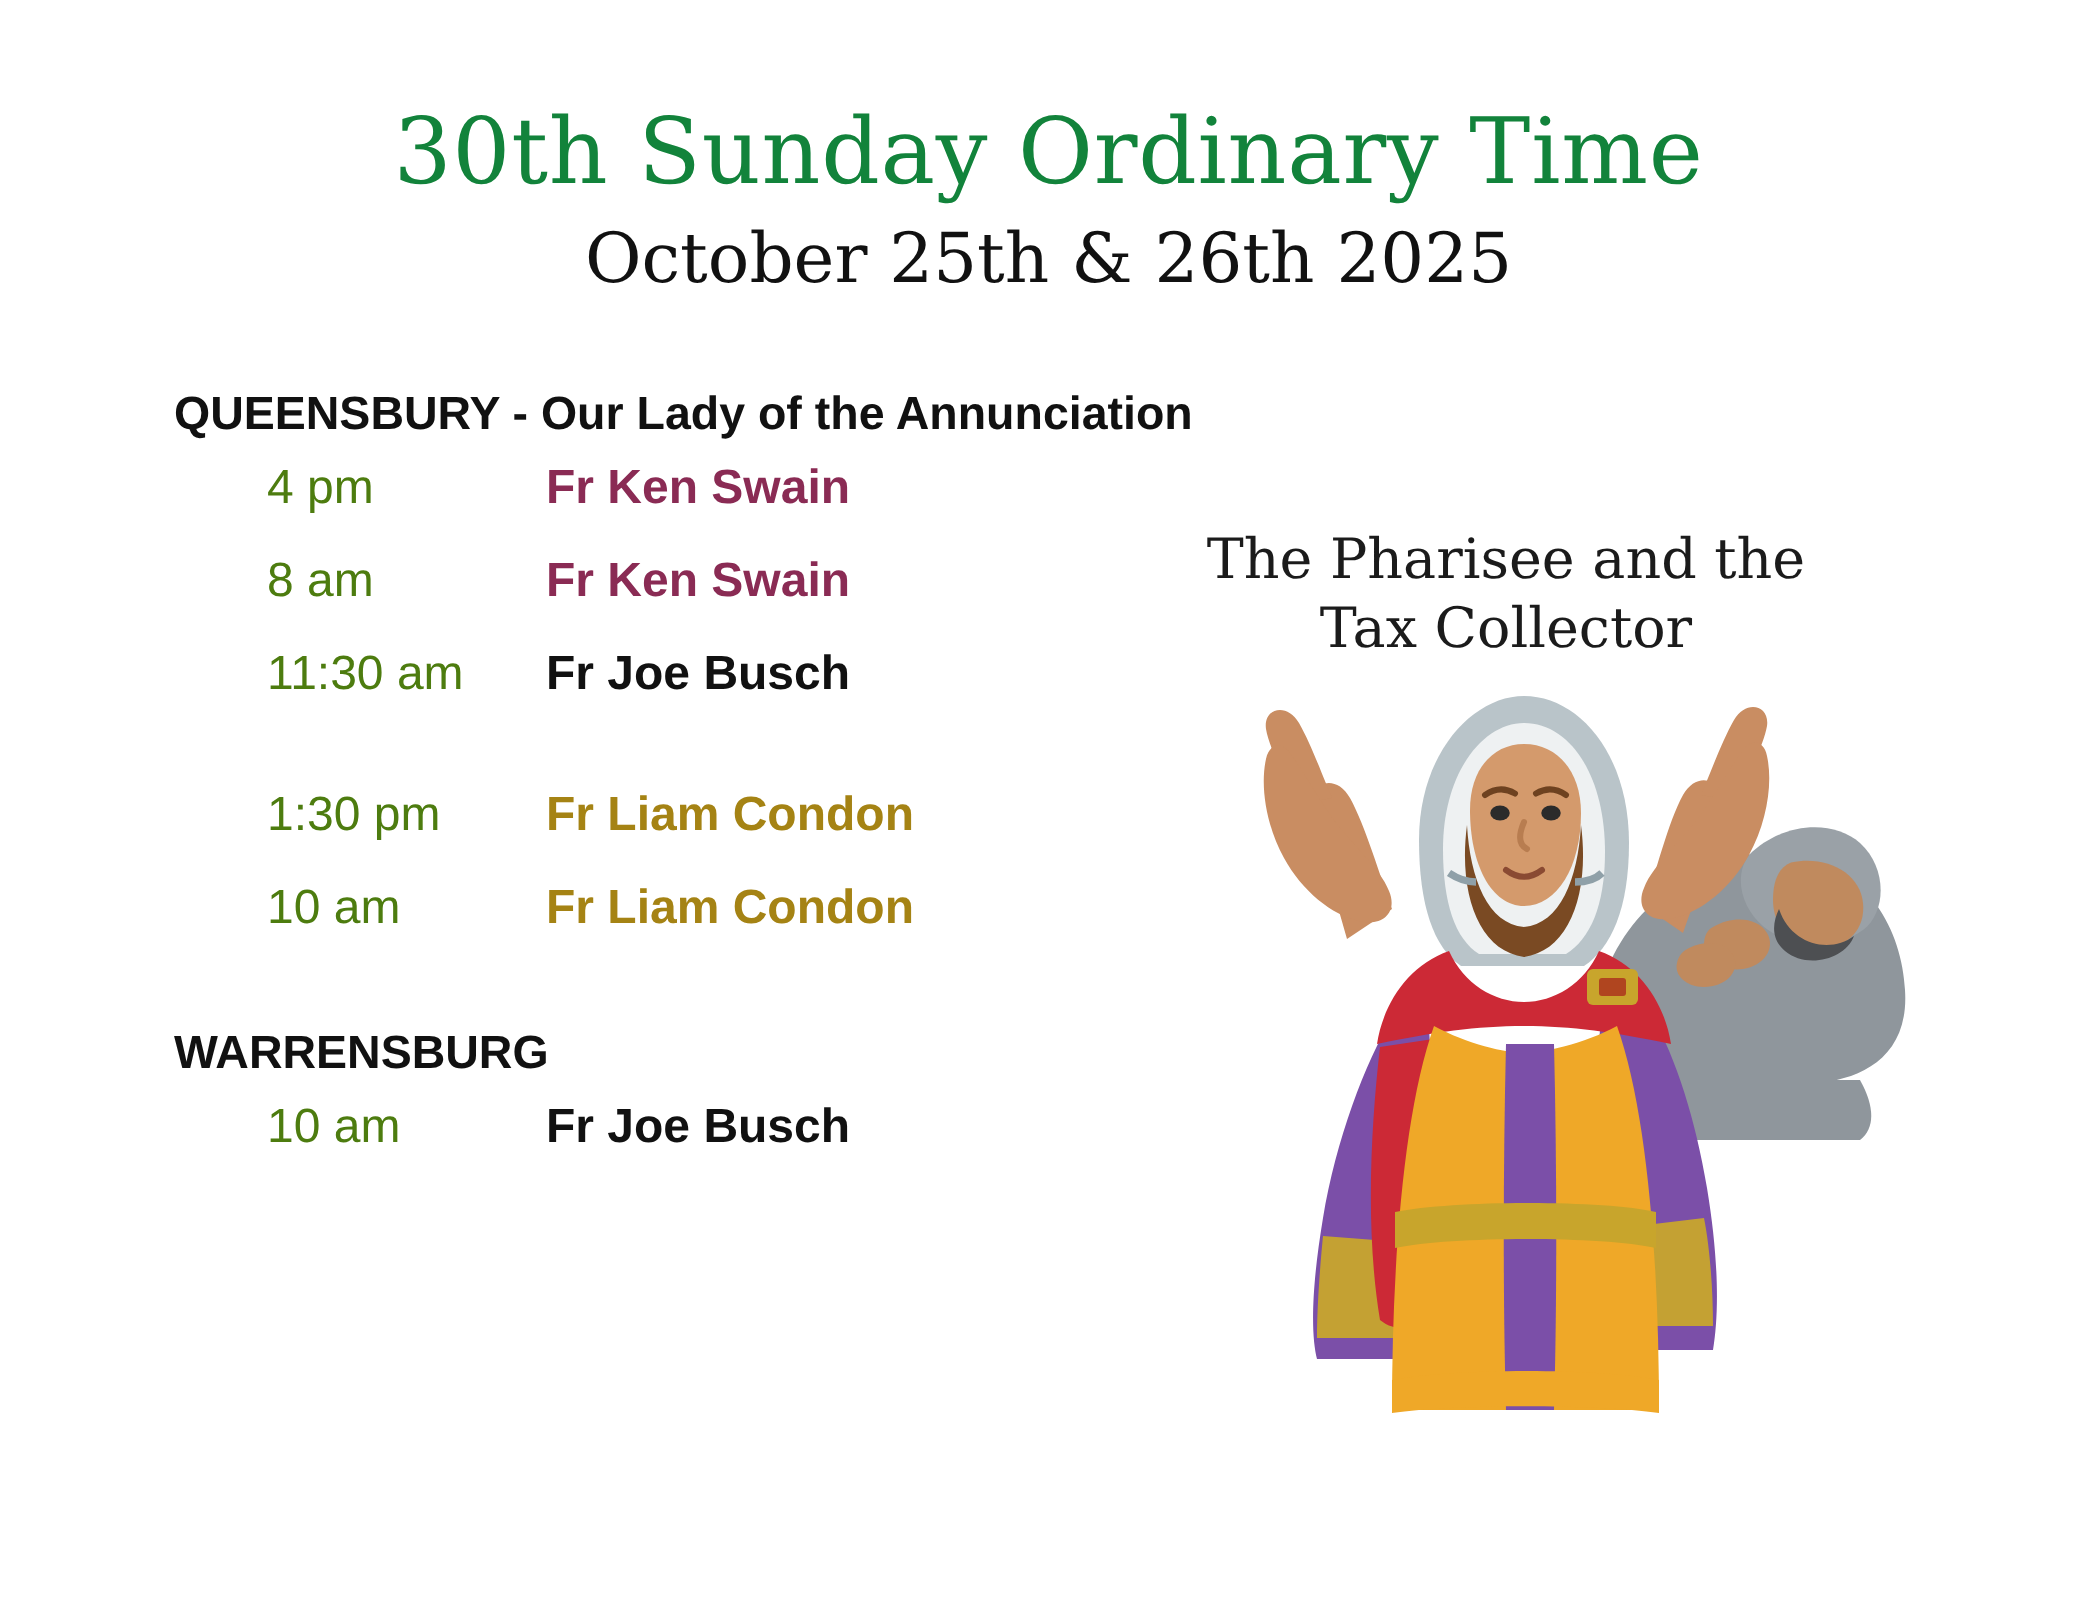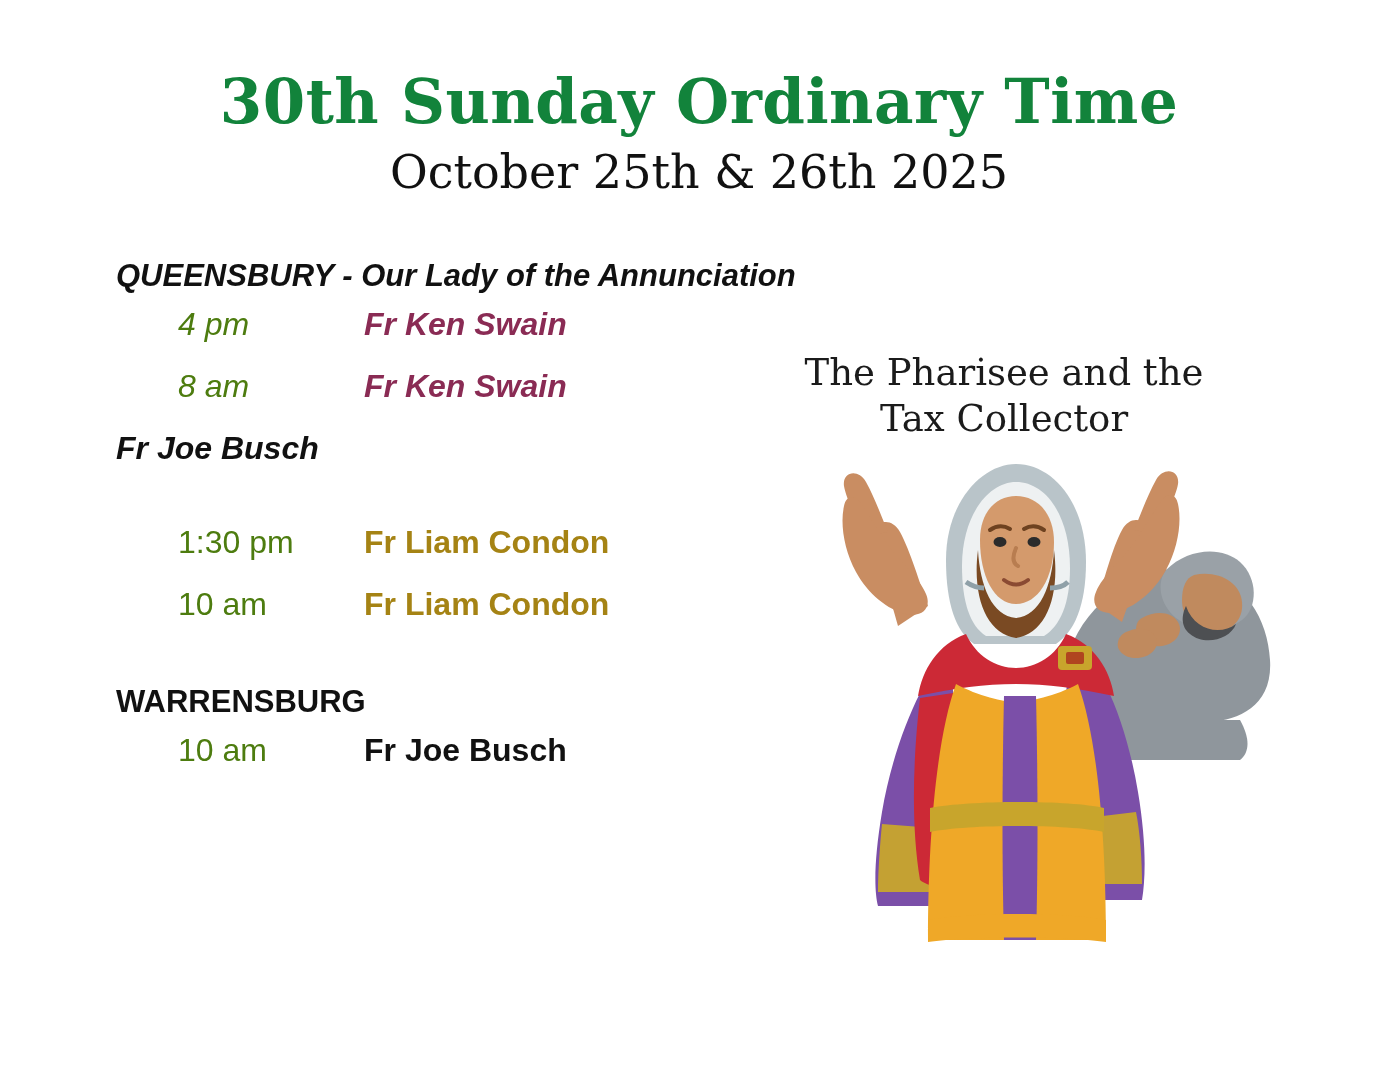--- a/index.html
+++ b/index.html
@@ -19,21 +19,21 @@
   
   #header {
     position: absolute;
     top: 70px;
     left: 0;
     width: 1398px;
     text-align: center;
   }
   #main-title {
     font-family: "DejaVu Serif", serif;
-    font-weight: bold;
+    font-weight: normal;
     font-size: 61px;
     letter-spacing: 0.5px;
     color: #12833b;
     line-height: 1.05;
     margin: 0;
   }
   #subtitle {
     font-family: "DejaVu Serif", serif;
     font-weight: normal;
     font-size: 46px;
@@ -72,21 +72,21 @@
     font-weight: normal;
     color: #4d7c0f;
   }
   .mass-priest {
     font-size: 32px;
     font-weight: bold;
     text-align: right;
   }
 
   
-  #block-0 { margin-bottom: 32px; font-style: italic; }
+  #block-0 { margin-bottom: 32px; }
   #block-1 { margin-bottom: 36px; }
 
   
   #illustration {
     position: absolute;
     left: 770px;
     top: 330px;
     width: 560px;
     height: 680px;
   }
@@ -127,20 +127,21 @@
       <div class="mass-time">4 pm</div>
       <div class="mass-priest" style="color:#8a2b54">Fr Ken Swain</div>
     </div>
 
     <div class="mass-row">
       <div class="mass-time">8 am</div>
       <div class="mass-priest" style="color:#8a2b54">Fr Ken Swain</div>
     </div>
 
     <div class="mass-row">
+      <div class="mass-time">11:30 am</div>
       <div class="mass-priest" style="color:#111111">Fr Joe Busch</div>
     </div>
   </div>
 
   <div class="parish-block" id="block-1">
 
     <div class="mass-row">
       <div class="mass-time">1:30 pm</div>
       <div class="mass-priest" style="color:#a58314">Fr Liam Condon</div>
     </div>

